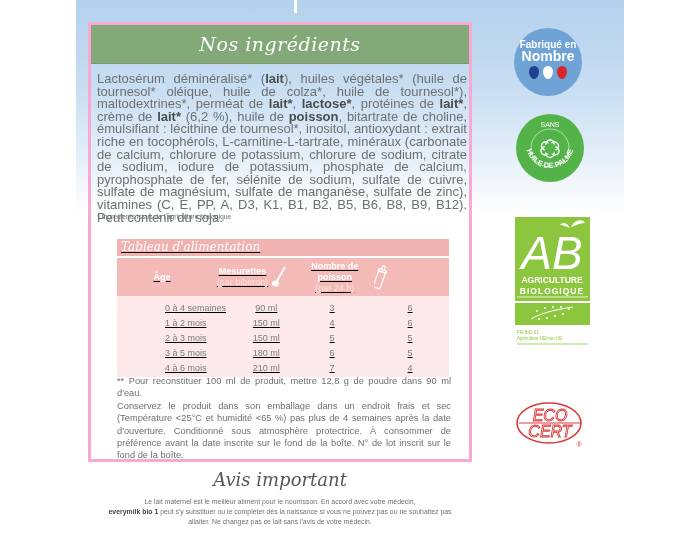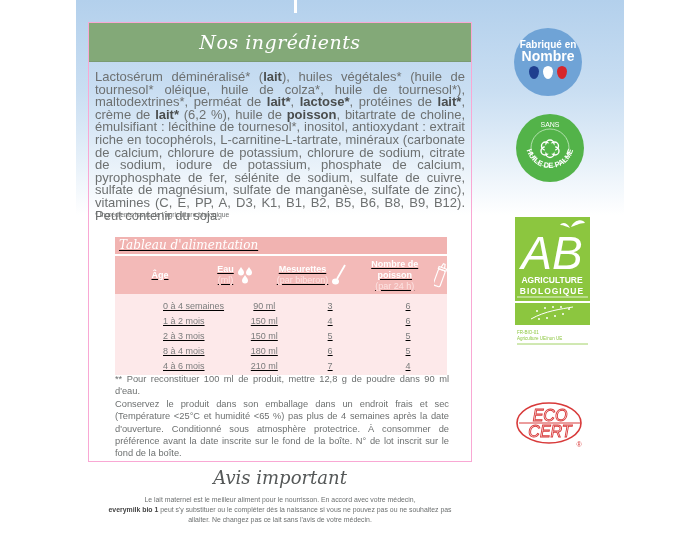--- a/index.html
+++ b/index.html
@@ -1,20 +1,20 @@
 <!DOCTYPE html>
 <html><head>
 <meta charset="utf-8">
 <style>
   html,body{margin:0;padding:0;}
   body{width:700px;height:550px;position:relative;background:#ffffff;overflow:hidden;font-family:"Liberation Sans",sans-serif;}
   .bg-panel{position:absolute;left:76px;top:0;width:548px;height:550px;
     background:linear-gradient(to bottom,#b3d0ec 0px,#c9def2 90px,#e6f0f9 160px,#ffffff 215px,#ffffff 100%);}
   .tick{position:absolute;left:294px;top:0;width:3px;height:13px;background:#ffffff;}
-  .main{position:absolute;left:88px;top:22px;width:384px;height:440px;border:1px solid #f9a8d4;box-sizing:border-box;}
+  .main{position:absolute;left:88px;top:22px;width:384px;height:440px;border:3px solid #f9a8d4;box-sizing:border-box;}
   .header{position:absolute;left:0;top:0;right:0;height:38px;background:#83a978;border-bottom:1px solid #7a9b71;
     display:flex;align-items:center;justify-content:center;}
   .header-title{color:#ffffff;font-family:"DejaVu Serif",serif;font-style:italic;font-size:19px;letter-spacing:0.5px;}
   .ingredients{position:absolute;left:6px;top:48px;width:370px;font-size:13px;line-height:12.6px;color:#6d7070;text-align:justify;}
   .ingredients b{color:#4a4d4d;}
   .footnote{position:absolute;left:6px;top:188px;font-size:6.8px;color:#6d7070;}
   .table-wrap{position:absolute;left:26px;top:214px;width:332px;text-decoration:underline;}
   .t-title{height:17px;background:#f1b3b1;color:#ffffff;font-family:"DejaVu Serif",serif;font-style:italic;font-size:12px;line-height:17px;padding-left:4px;}
   .t-head{display:flex;height:38px;background:#f3bab8;margin-top:2px;color:#ffffff;font-size:9px;}
   .t-head .c{display:flex;align-items:center;justify-content:center;text-align:center;line-height:11px;}
@@ -52,28 +52,20 @@
 
   <div class="ingredients" id="ingr"><span>Lactosérum déminéralisé* (</span><b>lait</b><span>), huiles végétales* (huile de tournesol* oléique, huile de colza*, huile de tournesol*), maltodextrines*, perméat de </span><b>lait*</b><span>, </span><b>lactose*</b><span>, protéines de </span><b>lait*</b><span>, crème de </span><b>lait*</b><span> (6,2 %), huile de </span><b>poisson</b><span>, bitartrate de choline, émulsifiant : lécithine de tournesol*, inositol, antioxydant : extrait riche en tocophérols, L-carnitine-L-tartrate, minéraux (carbonate de calcium, chlorure de potassium, chlorure de sodium, citrate de sodium, iodure de potassium, phosphate de calcium, pyrophosphate de fer, sélénite de sodium, sulfate de cuivre, sulfate de magnésium, sulfate de manganèse, sulfate de zinc), vitamines (C, E, PP, A, D3, K1, B1, B2, B5, B6, B8, B9, B12). Peut contenir du soja.</span></div>
   <div class="footnote">* Ingrédients issus de l'agriculture biologique</div>
 
   <div class="table-wrap">
     <div class="t-title">Tableau d'alimentation</div>
     <div class="t-head">
       <div class="c c1">
           <b>Âge</b>
         </div>
-      <div class="c c2">
-        <div><b>Eau</b><br><span class="sub">(ml)</span></div>
-        <svg width="18" height="18" viewBox="0 0 18 18" style="margin-left:3px">
-          <path d="M4 1 C6 4 7 5 7 6.5 A3 3 0 0 1 1 6.5 C1 5 2 4 4 1Z" fill="#fff"></path>
-          <path d="M12 1 C14 4 15 5 15 6.5 A3 3 0 0 1 9 6.5 C9 5 10 4 12 1Z" fill="#fff"></path>
-          <path d="M8 9 C10 12 11 13 11 14.5 A3 3 0 0 1 5 14.5 C5 13 6 12 8 9Z" fill="#fff"></path>
-        </svg>
-      </div>
       <div class="c c3">
         <div><b>Mesurettes</b><br><span class="sub">(par biberon)</span></div>
         <svg width="16" height="22" viewBox="0 0 16 22" style="margin-left:3px">
           <line x1="14" y1="1" x2="6" y2="15" stroke="#fff" stroke-width="1.8"></line>
           <ellipse cx="4.5" cy="17.5" rx="3.5" ry="3" fill="#fff"></ellipse>
         </svg>
       </div>
       <div class="c c4">
         <div><b>Nombre de poisson</b><br><span class="sub">(par 24 h)</span></div>
         <svg width="14" height="30" viewBox="0 0 14 30" style="margin-left:2px">
@@ -98,21 +90,21 @@
           <div class="c3">4</div>
           <div class="c4">6</div>
         </div>
         <div class="row">
           <div class="c1">2 à 3 mois</div>
           <div class="c2">150 ml</div>
           <div class="c3">5</div>
           <div class="c4">5</div>
         </div>
         <div class="row">
-          <div class="c1">8 à 4 mois</div>
+          <div class="c1">3 à 5 mois</div>
           <div class="c2">180 ml</div>
           <div class="c3">6</div>
           <div class="c4">5</div>
         </div>
         <div class="row">
           <div class="c1">4 à 6 mois</div>
           <div class="c2">210 ml</div>
           <div class="c3">7</div>
           <div class="c4">4</div>
         </div>

